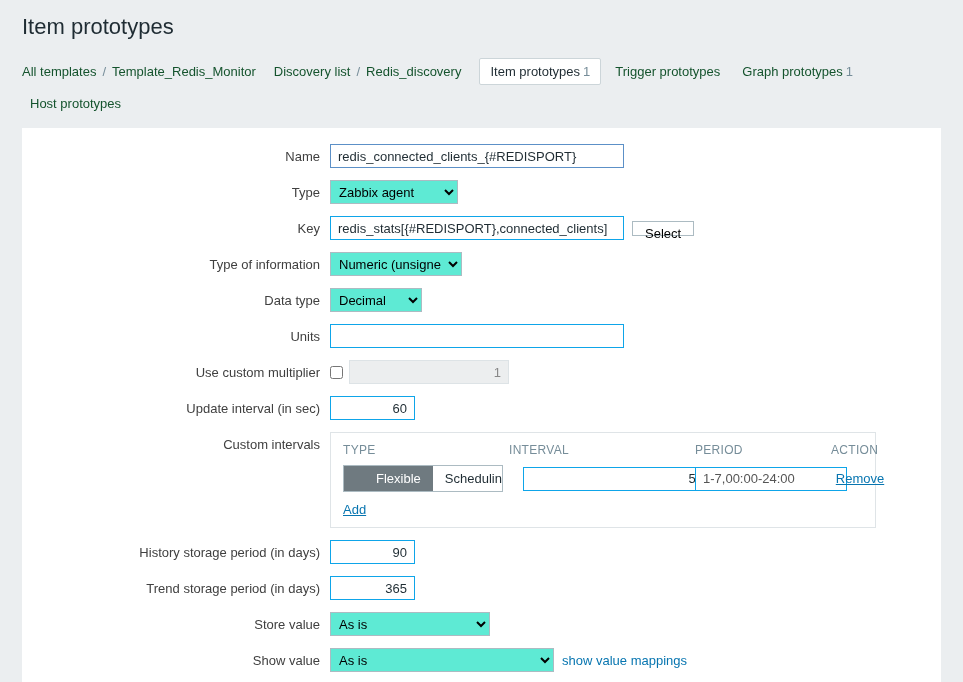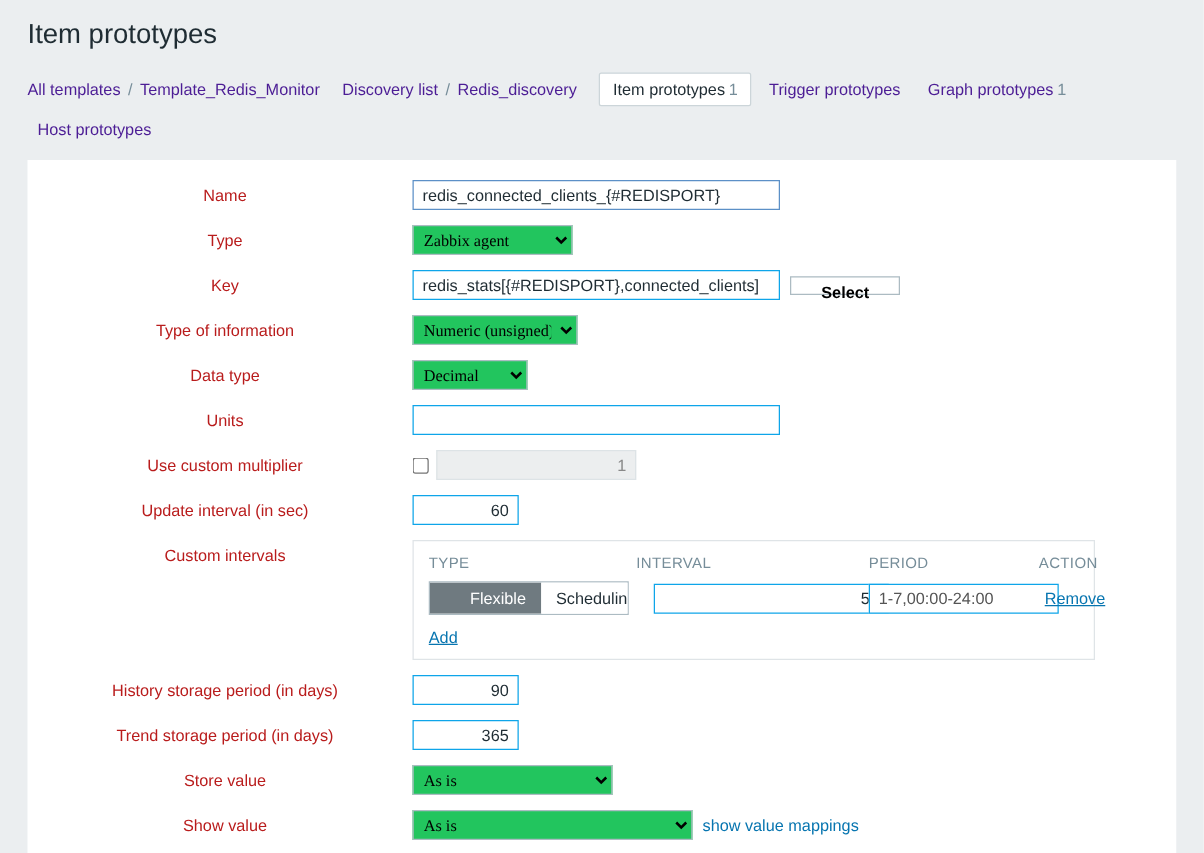--- a/index.html
+++ b/index.html
@@ -16,21 +16,21 @@
     padding: 14px 22px 4px;
   }
   .breadcrumb {
     padding: 14px 22px 12px;
     display: flex;
     align-items: center;
     gap: 6px;
     flex-wrap: wrap;
   }
   .breadcrumb-link {
-    color: #4c1d95;
+    color: #14532d;
     text-decoration: none;
     font-size: 13px;
   }
   .breadcrumb-sep {
     color: #768d99;
   }
   .breadcrumb-current {
     background: #fff;
     border: 1px solid #ccd5d9;
     padding: 5px 10px;
@@ -52,56 +52,55 @@
     margin: 0 22px 22px;
     padding: 16px 18px;
   }
   .form-row {
     display: flex;
     align-items: flex-start;
     margin-bottom: 12px;
   }
   .form-label {
     width: 290px;
-    text-align: center;
+    text-align: right;
     padding-right: 10px;
     padding-top: 5px;
-    color: #b91c1c;
+    color: #404040;
   }
   .form-control {
     display: flex;
     align-items: center;
     gap: 8px;
   }
   input[type="text"], input[type="number"] {
     border: 1px solid #0ea5e9;
     padding: 4px 7px;
     font-size: 13px;
     height: 24px;
     color: #1f2c33;
     font-family: inherit;
   }
   input.name-input { width: 294px; border: 1px solid #5c90c7; }
   select {
     border: 1px solid #acbbc2;
     padding: 3px 4px;
     font-size: 13px;
     height: 24px;
-    background: #22c55e;
-    font-family: Liberation Serif, serif;
+    background: #5eead4;
+    font-family: Liberation Sans, sans-serif;
   }
   .btn {
     border: 1px solid #acbbc2;
     background: #fff;
-    padding: 4px 24px;
+    padding: 4px 12px;
     font-size: 13px;
     cursor: pointer;
     height: 15px;
     font-family: inherit;
-    font-weight: bold;
   }
   input[type="text"].key-input { width: 294px; }
   input.units-input { width: 294px; }
   .multiplier-box {
     display: inline-flex;
     align-items: center;
     gap: 6px;
   }
   input.multiplier-value {
     width: 160px;

